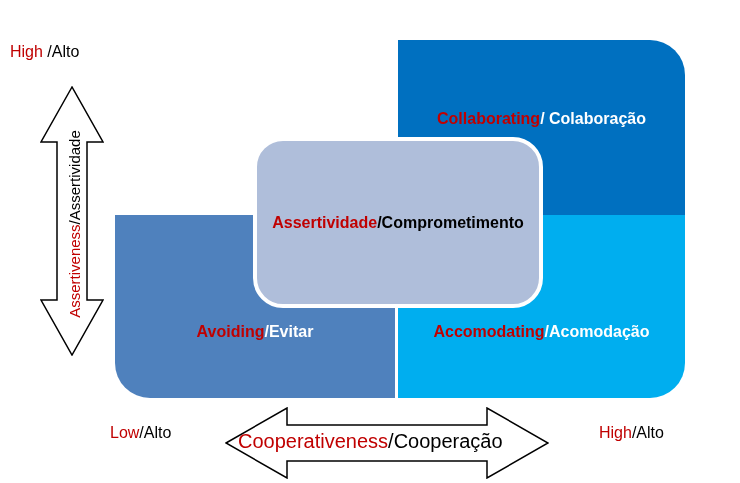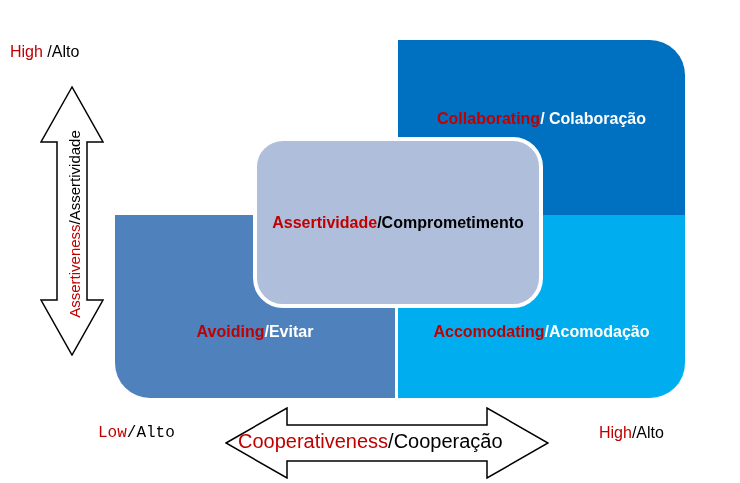--- a/index.html
+++ b/index.html
@@ -109,21 +109,21 @@
     font-size: 20px;
   }
   
   .corner-label {
     position: absolute;
     font-size: 16px;
     white-space: nowrap;
     z-index: 4;
   }
   .corner-top-left   { left: 10px;  top: 43px; }
-  .corner-bottom-left{ left: 98px; top: 424px; font-family: Liberation Mono, monospace; }
+  .corner-bottom-left{ left: 110px; top: 424px; }
   .corner-bottom-right{ left: 599px; top: 424px; }
 </style>
 </head>
 <body>
 
 <div class="canvas">
 
   <div class="corner-label corner-top-left">
     <span class="txt-red">High </span><span class="txt-black">/Alto</span>
   </div>

